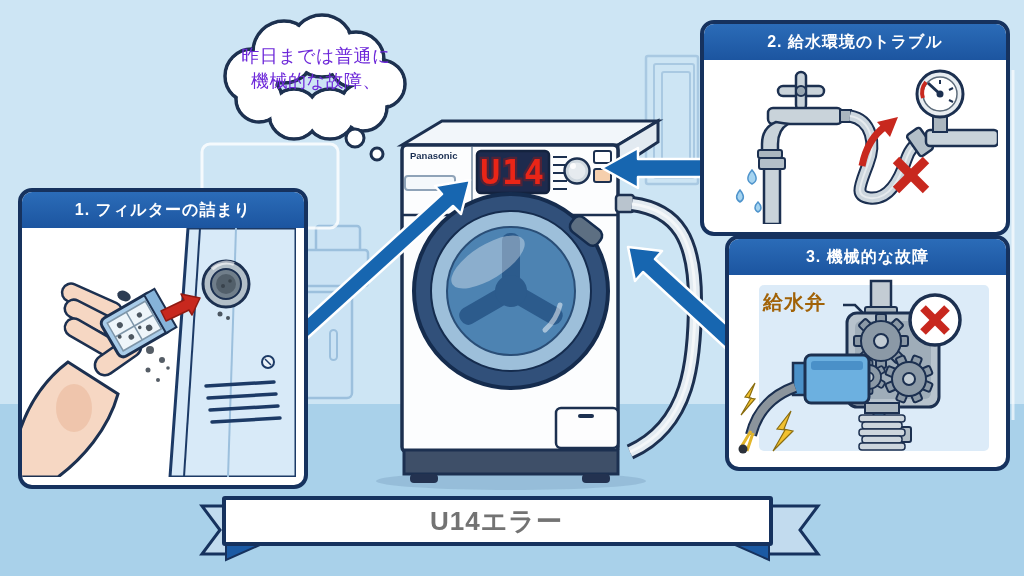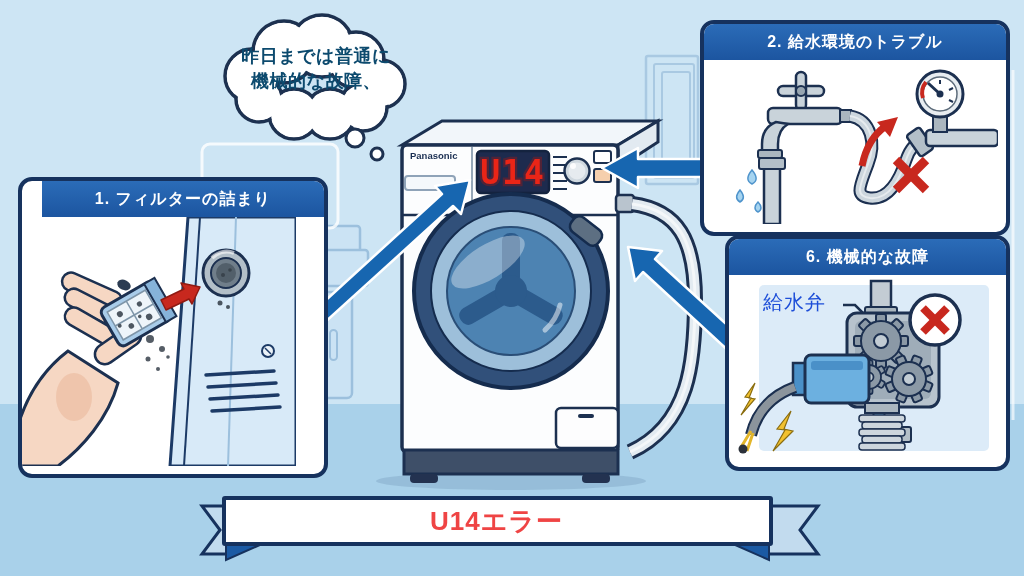--- a/index.html
+++ b/index.html
@@ -6,53 +6,53 @@
   .stage {
     position:relative; width:1024px; height:576px; overflow:hidden;
     background:#cde5f4;
     font-family:"Liberation Sans","DejaVu Sans",sans-serif;
   }
   .layer { position:absolute; left:0; top:0; }
   .floor { position:absolute; left:0; top:404px; width:1024px; height:172px; background:#a9d1ea; }
 
   .bubble-text {
     position:absolute; left:218px; top:44px; width:196px;
-    text-align:center; font-weight:bold; color:#0c4a6e;
+    text-align:center; font-weight:normal; color:#6d28d9;
     font-size:18px; line-height:25px; letter-spacing:0.5px;
   }
   .bubble-text span { display:block; }
 
   .cause-box {
     position:absolute; background:#ffffff;
     border:4px solid #16325e; border-radius:14px; overflow:hidden;
   }
   .cause-header {
     background:linear-gradient(180deg,#2b6cb8 0%, #1c55a0 100%);
     color:#ffffff; font-weight:bold; text-align:center;
     height:36px; line-height:36px; font-size:16px; letter-spacing:1px;
   }
-  #box1 { left:18px;  top:177px; width:282px; height:293px;padding-left:20px; }
+  #box1 { left:18px;  top:188px; width:282px; height:293px; }
   #box2 { left:700px; top:20px;  width:302px; height:208px; }
   #box3 { left:725px; top:235px; width:277px; height:228px; }
   .box-body { position:absolute; left:0; top:36px; }
 
   .part-label {
     position:absolute; left:34px; top:14px;
-    font-weight:normal; font-size:20px; color:#1d4ed8; letter-spacing:1px;text-align:center;
+    font-weight:bold; font-size:20px; color:#a16207; letter-spacing:1px;text-align:center;
   }
 
   .banner-bar {
     position:absolute; left:222px; top:496px; width:551px; height:50px;
     background:#ffffff; border:4px solid #16325e; border-radius:3px;
     box-sizing:border-box;
     display:flex; align-items:center; justify-content:center;
     font-size:26px; font-weight:bold; color:#1a3055; letter-spacing:1px;
     white-space:nowrap;
   }
-  .banner-bar .hl { color:#ef4444; margin-right:2px; }
+  .banner-bar .hl { color:#737373; margin-right:2px; }
 </style>
 </head>
 <body>
 
 <div class="stage">
 
   <div class="floor"></div>
 
   <svg class="layer" width="1024" height="576">
     <g>
@@ -294,21 +294,21 @@
         <polygon points="194,57 186,77 173,62" fill="#c8281e"></polygon>
       </g>
       <g stroke="#c8281e" stroke-width="9">
         <line x1="192" y1="100" x2="222" y2="130"></line>
         <line x1="222" y1="100" x2="192" y2="130"></line>
       </g>
     </svg>
   </div>
 
   <div class="cause-box" id="box3">
-    <div class="cause-header">6. 機械的な故障</div>
+    <div class="cause-header">3. 機械的な故障</div>
     <div class="box-body" style="width:269px;height:184px;">
       <svg width="269" height="184" viewBox="0 0 269 184">
         <rect x="30" y="10" width="230" height="166" rx="5" fill="#dcebf8"></rect>
         <polyline points="114,30 126,30 140,44" fill="none" stroke="#1c3050" stroke-width="2.5"></polyline>
         <rect x="142" y="6" width="20" height="30" fill="#c3ccd4" stroke="#1c3050" stroke-width="2.5"></rect>
         <rect x="136" y="32" width="32" height="10" rx="2" fill="#aab6bf" stroke="#1c3050" stroke-width="2"></rect>
         <rect x="118" y="38" width="92" height="94" rx="10" fill="#b7c3cd" stroke="#1c3050" stroke-width="3"></rect>
         <rect x="126" y="46" width="76" height="78" rx="6" fill="#9fadb9"></rect>
         <g fill="#8b99a6" stroke="#1c3050" stroke-width="2">
           <g transform="translate(152,66)">

